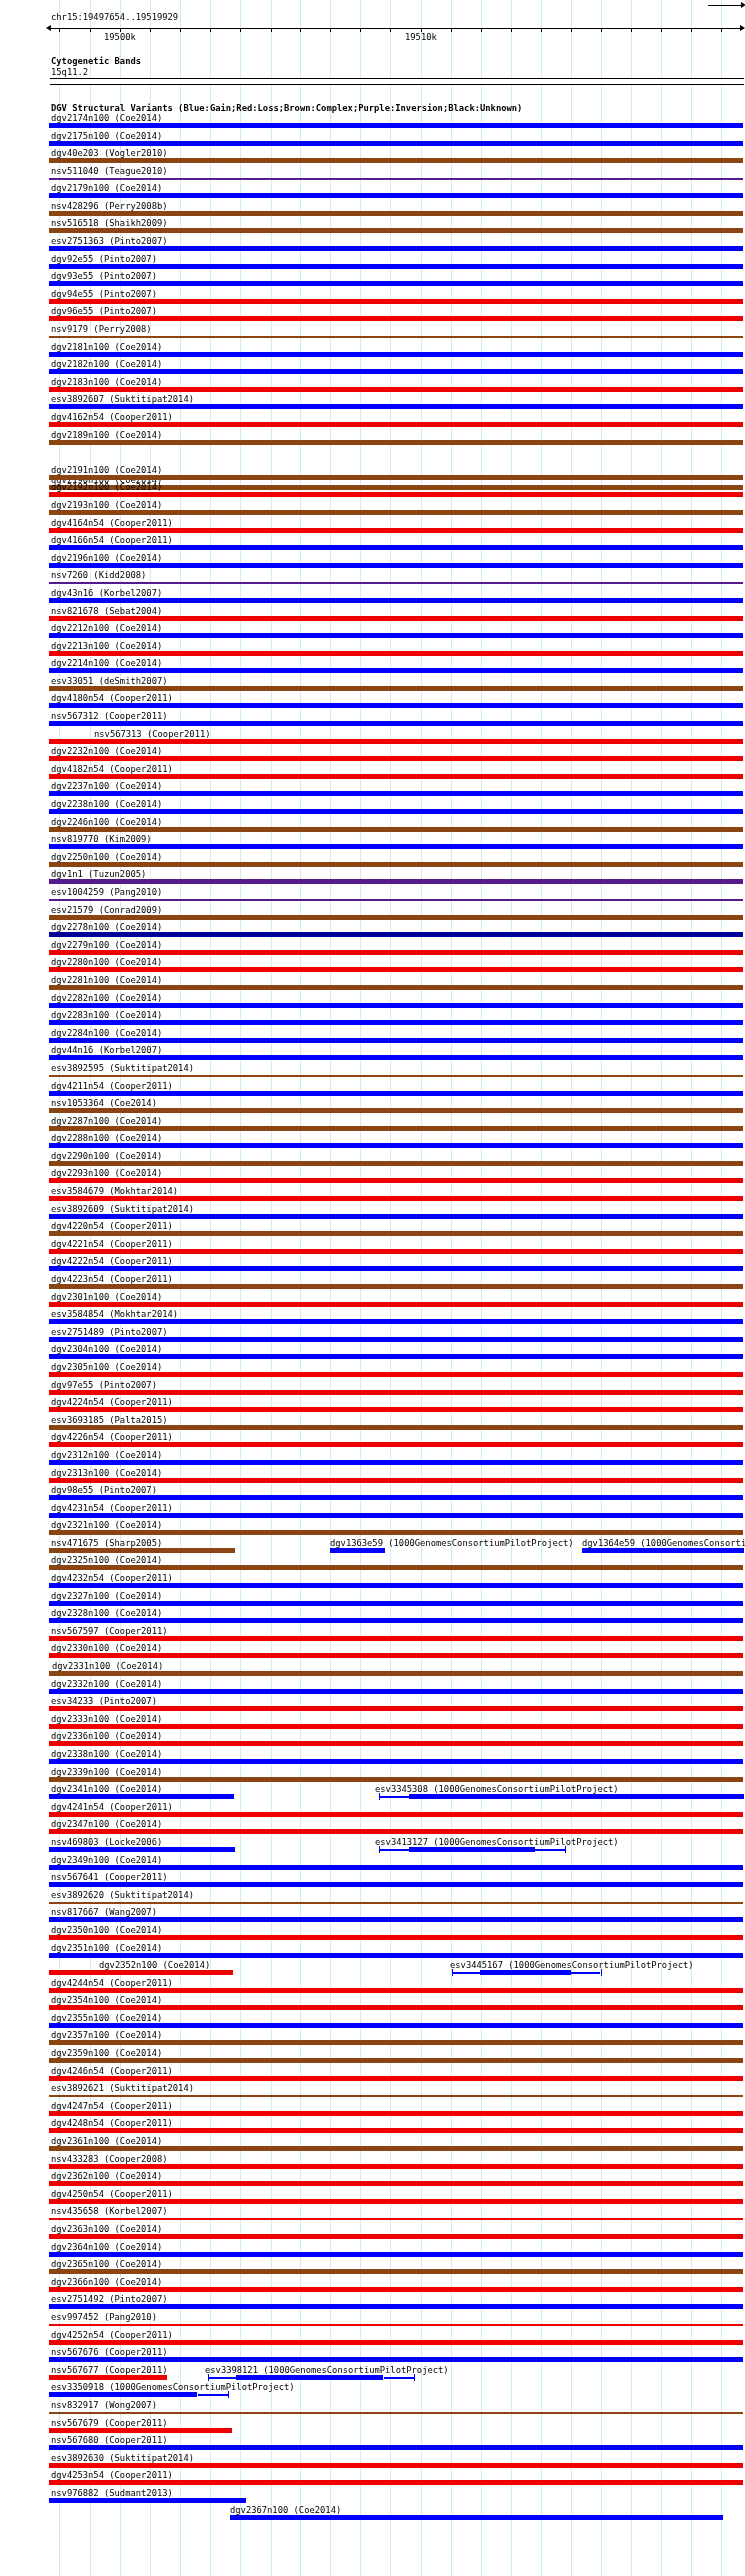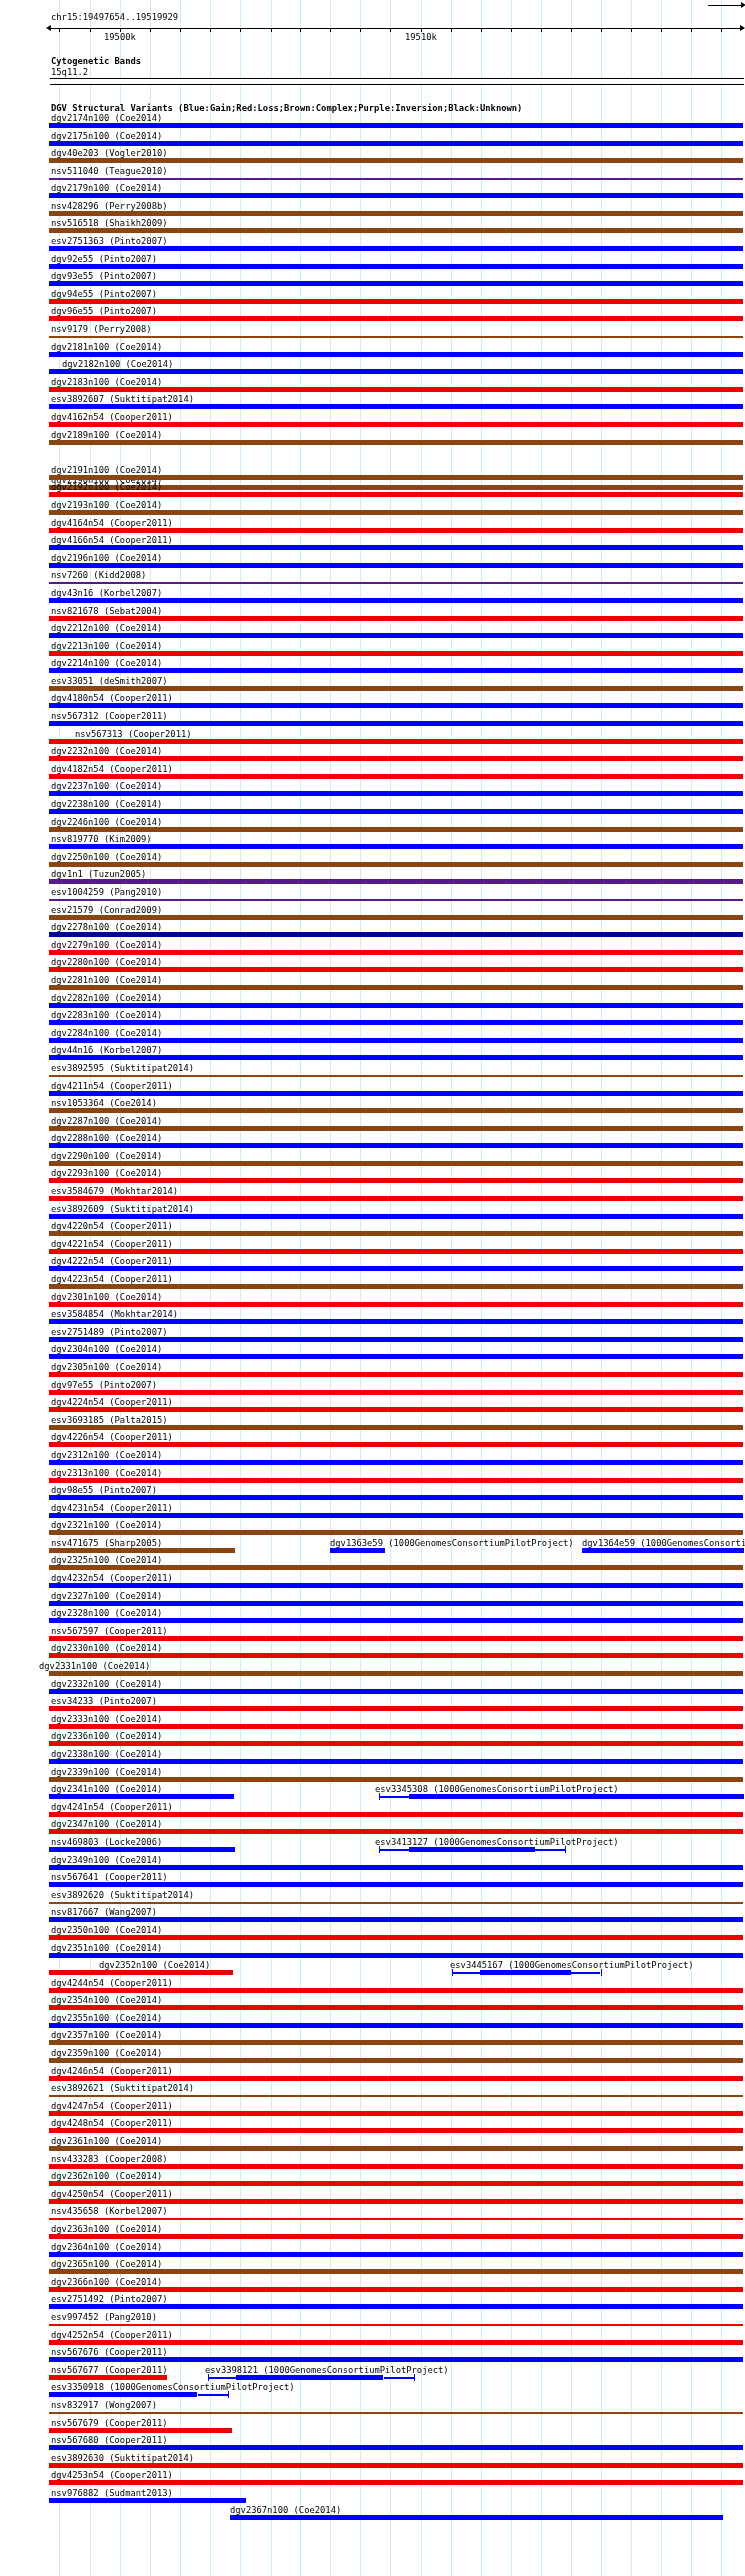--- a/index.html
+++ b/index.html
@@ -142,21 +142,21 @@
       </div>
       <div class="row" style="top: 325px;">
         <span class="lbl" style="left: 51px;">nsv9179 (Perry2008)</span>
         <div class="bar" style="left: 49px; width: 694px; top: 11px; height: 1.7px; background: rgb(139, 69, 19);"></div>
       </div>
       <div class="row" style="top: 343px;">
         <span class="lbl" style="left: 51px;">dgv2181n100 (Coe2014)</span>
         <div class="bar" style="left: 49px; width: 694px; top: 9.2px; height: 5px; background: rgb(0, 0, 255);"></div>
       </div>
       <div class="row" style="top: 360px;">
-        <span class="lbl" style="left: 51px; margin-left: 11px;">dgv2182n100 (Coe2014)</span>
+        <span class="lbl" style="left: 51px;">dgv2182n100 (Coe2014)</span>
         <div class="bar" style="left: 49px; width: 694px; top: 9.2px; height: 5px; background: rgb(0, 0, 255);"></div>
       </div>
       <div class="row" style="top: 378px;">
         <span class="lbl" style="left: 51px;">dgv2183n100 (Coe2014)</span>
         <div class="bar" style="left: 49px; width: 694px; top: 9.2px; height: 5px; background: rgb(238, 0, 0);"></div>
       </div>
       <div class="row" style="top: 395px;">
         <span class="lbl" style="left: 51px;">esv3892607 (Suktitipat2014)</span>
         <div class="bar" style="left: 49px; width: 694px; top: 9.2px; height: 5px; background: rgb(0, 0, 255);"></div>
       </div>
@@ -226,21 +226,21 @@
       </div>
       <div class="row" style="top: 694px;">
         <span class="lbl" style="left: 51px;">dgv4180n54 (Cooper2011)</span>
         <div class="bar" style="left: 49px; width: 694px; top: 9.2px; height: 5px; background: rgb(0, 0, 255);"></div>
       </div>
       <div class="row" style="top: 712px;">
         <span class="lbl" style="left: 51px;">nsv567312 (Cooper2011)</span>
         <div class="bar" style="left: 49px; width: 694px; top: 9.2px; height: 5px; background: rgb(0, 0, 255);"></div>
       </div>
       <div class="row" style="top: 730px;">
-        <span class="lbl" style="left: 35px; padding-left: 40px;">nsv567313 (Cooper2011)</span>
+        <span class="lbl" style="left: 54px; padding-left: 40px;">nsv567313 (Cooper2011)</span>
         <div class="bar" style="left: 49px; width: 694px; top: 9.2px; height: 5px; background: rgb(238, 0, 0);"></div>
       </div>
       <div class="row" style="top: 747px;">
         <span class="lbl" style="left: 51px;">dgv2232n100 (Coe2014)</span>
         <div class="bar" style="left: 49px; width: 694px; top: 9.2px; height: 5px; background: rgb(238, 0, 0);"></div>
       </div>
       <div class="row" style="top: 765px;">
         <span class="lbl" style="left: 51px;">dgv4182n54 (Cooper2011)</span>
         <div class="bar" style="left: 49px; width: 694px; top: 9.2px; height: 5px; background: rgb(238, 0, 0);"></div>
       </div>
@@ -442,21 +442,21 @@
       </div>
       <div class="row" style="top: 1627px;">
         <span class="lbl" style="left: 51px;">nsv567597 (Cooper2011)</span>
         <div class="bar" style="left: 49px; width: 694px; top: 9.2px; height: 5px; background: rgb(238, 0, 0);"></div>
       </div>
       <div class="row" style="top: 1644px;">
         <span class="lbl" style="left: 51px;">dgv2330n100 (Coe2014)</span>
         <div class="bar" style="left: 49px; width: 694px; top: 9.2px; height: 5px; background: rgb(238, 0, 0);"></div>
       </div>
       <div class="row" style="top: 1662px;">
-        <span class="lbl" style="left: 39px;">dgv2331n100 (Coe2014)</span>
+        <span class="lbl" style="left: 52px;">dgv2331n100 (Coe2014)</span>
         <div class="bar" style="left: 49px; width: 694px; top: 9.2px; height: 5px; background: rgb(139, 69, 19);"></div>
       </div>
       <div class="row" style="top: 1680px;">
         <span class="lbl" style="left: 51px;">dgv2332n100 (Coe2014)</span>
         <div class="bar" style="left: 49px; width: 694px; top: 9.2px; height: 5px; background: rgb(0, 0, 255);"></div>
       </div>
       <div class="row" style="top: 1697px;">
         <span class="lbl" style="left: 51px;">esv34233 (Pinto2007)</span>
         <div class="bar" style="left: 49px; width: 694px; top: 9.2px; height: 5px; background: rgb(238, 0, 0);"></div>
       </div>

